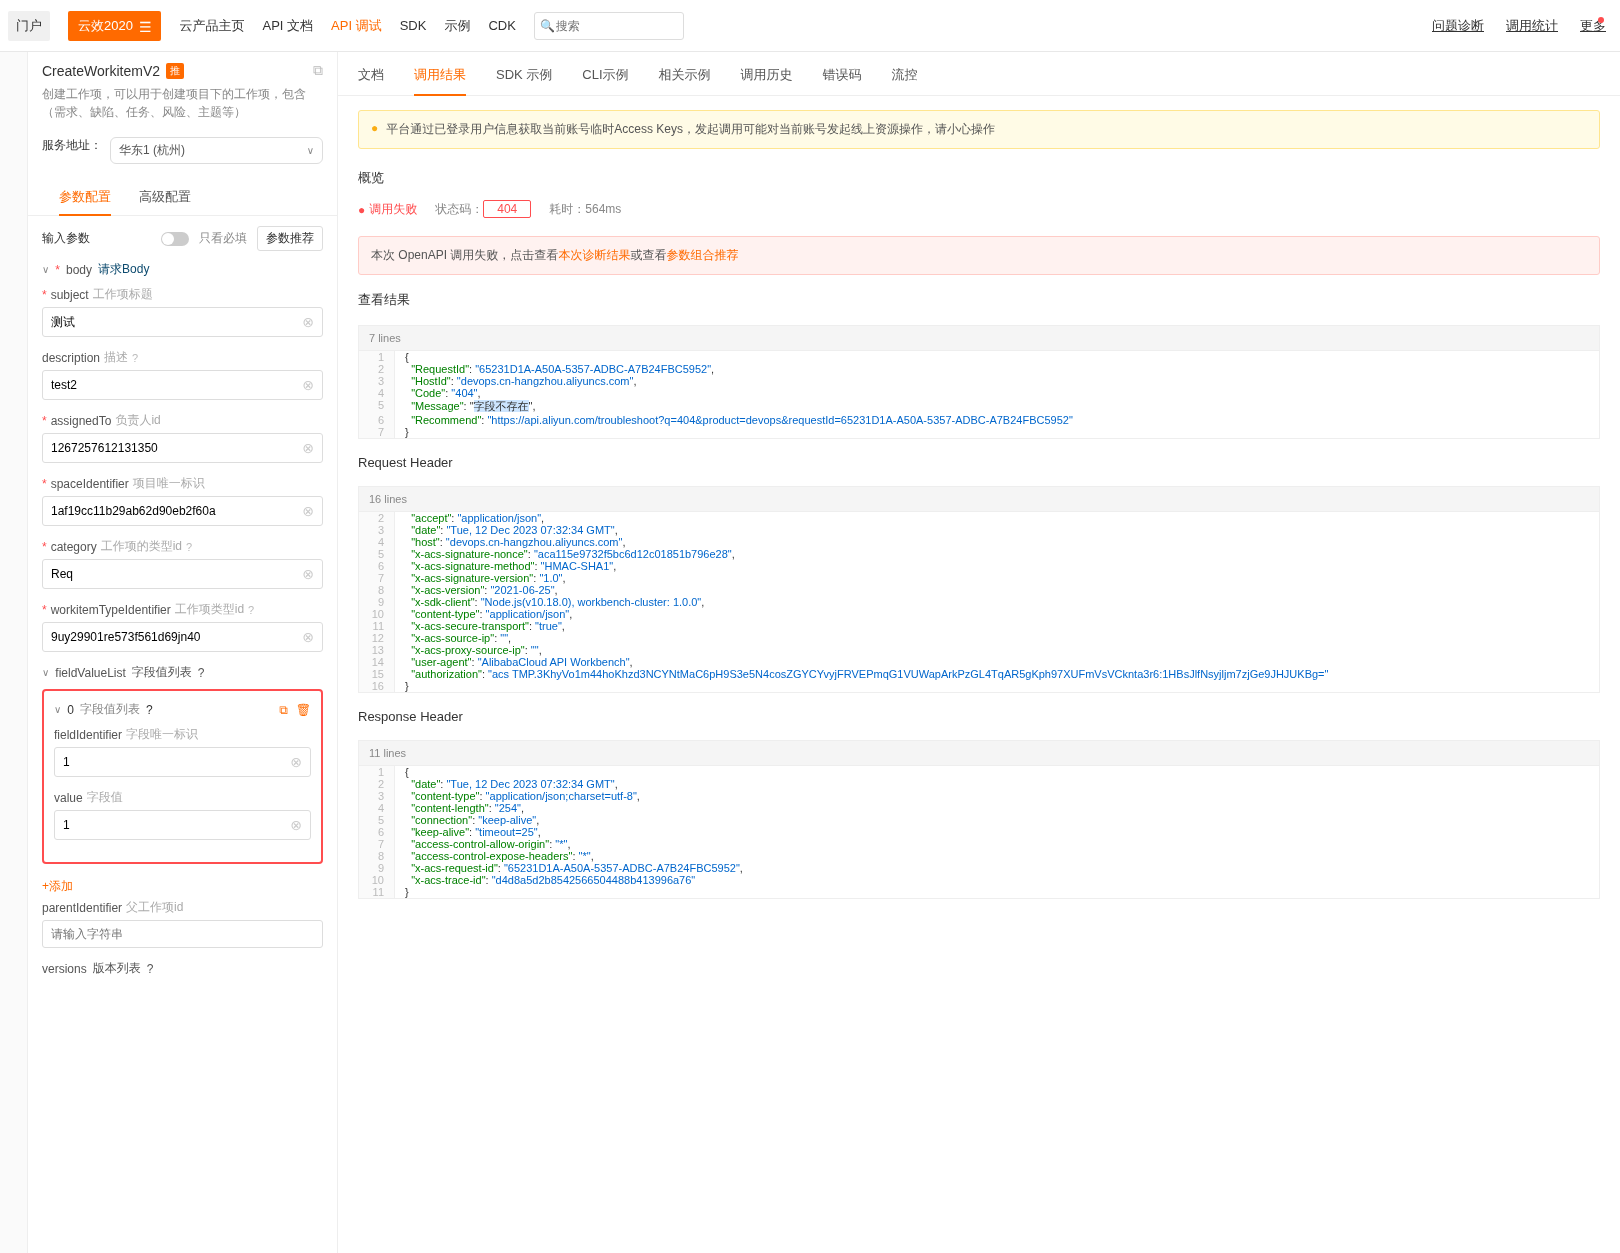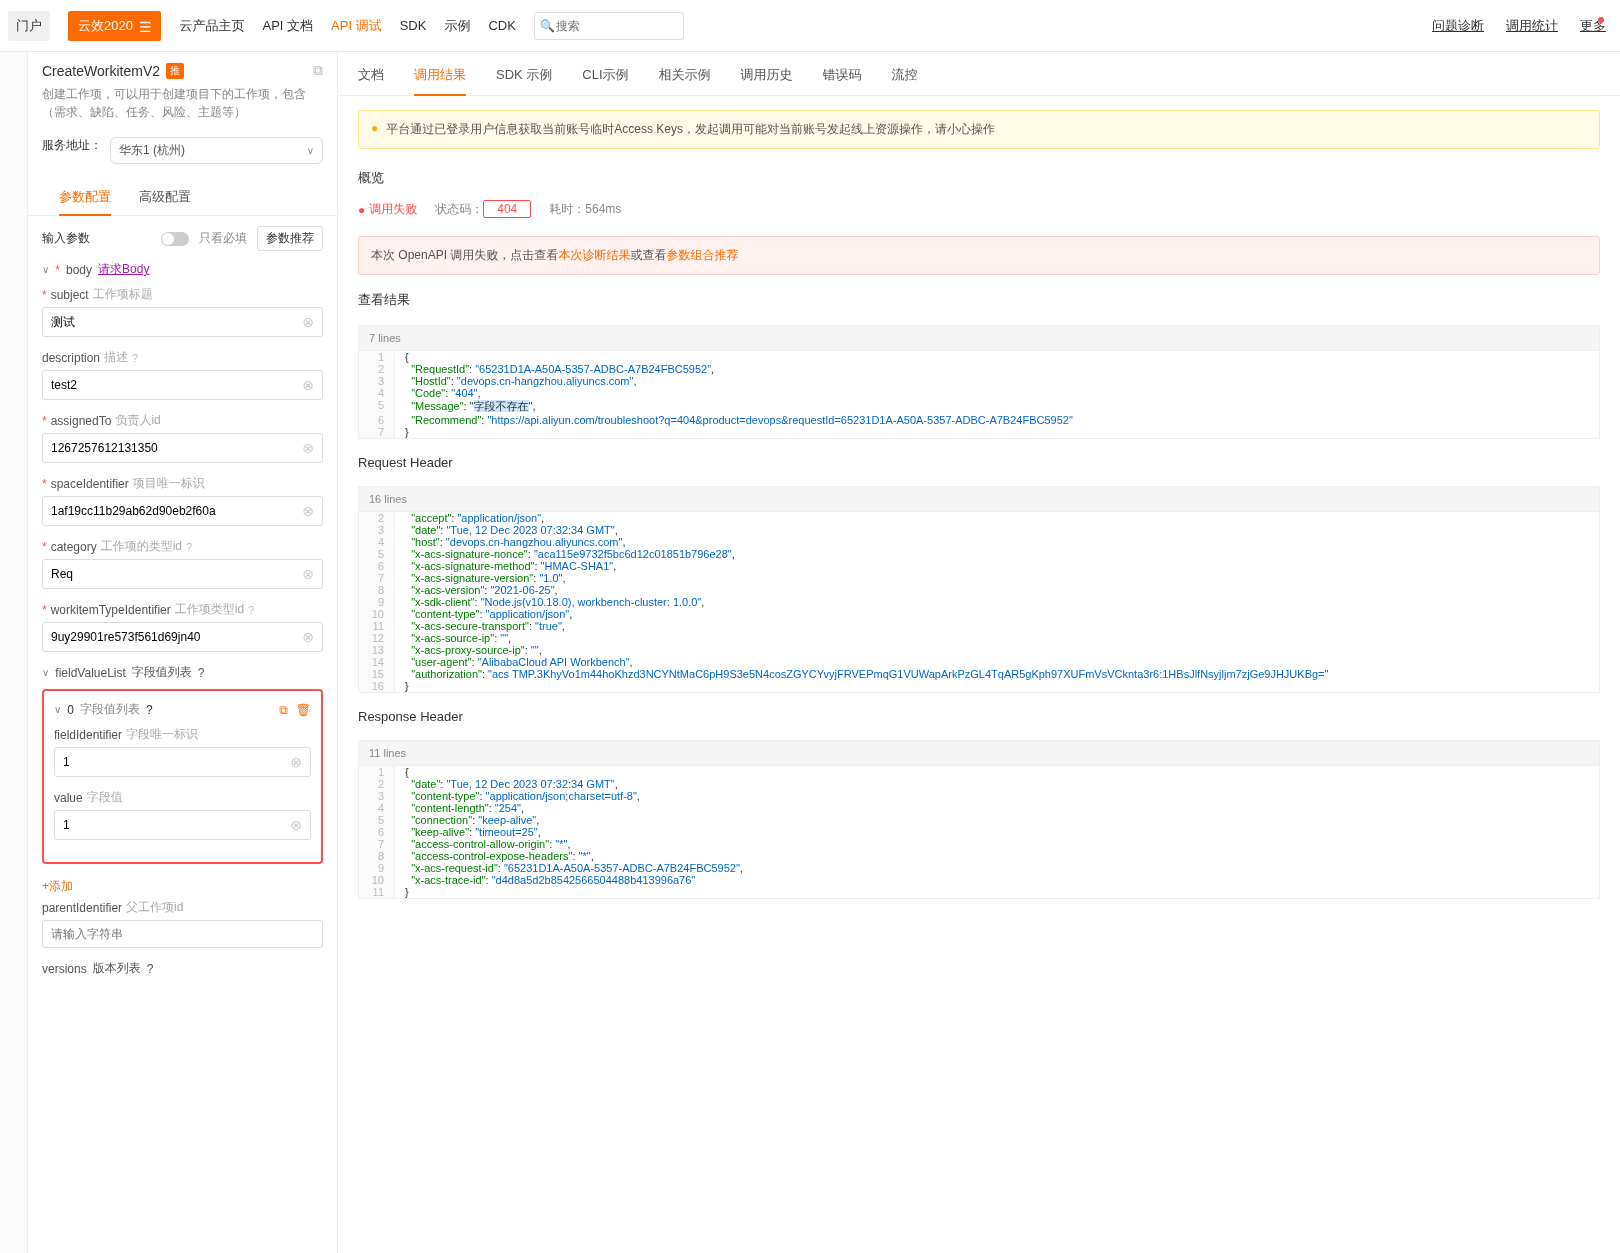--- a/index.html
+++ b/index.html
@@ -125,21 +125,21 @@
       <span class="toggle"></span>
       <span style="color:#888;">只看必填</span>
       <span class="btn-small">参数推荐</span>
     </div>
 
     <div class="params-scroll">
       <div class="expand-row">
         <span class="chev">∨</span>
         <span class="req" style="color:#ff4d4f;">*</span>
         <span>body</span>
-        <span class="hint" style="color:#a21caf;text-decoration:underline;">请求Body</span>
+        <span class="hint" style="color:#0c4a6e;">请求Body</span>
       </div>
 
       <div class="field-group">
         <div class="field-label">
             <span class="req">*</span>
             <span>subject</span>
             <span class="hint">工作项标题</span>
           </div>
         <div class="field-input">
             <input value="测试" style="">

